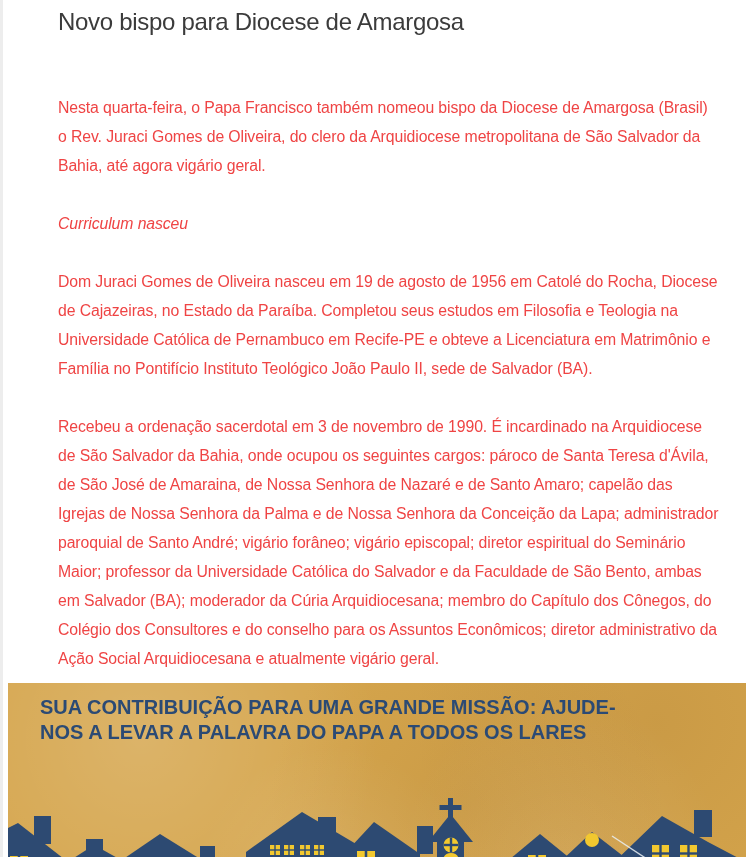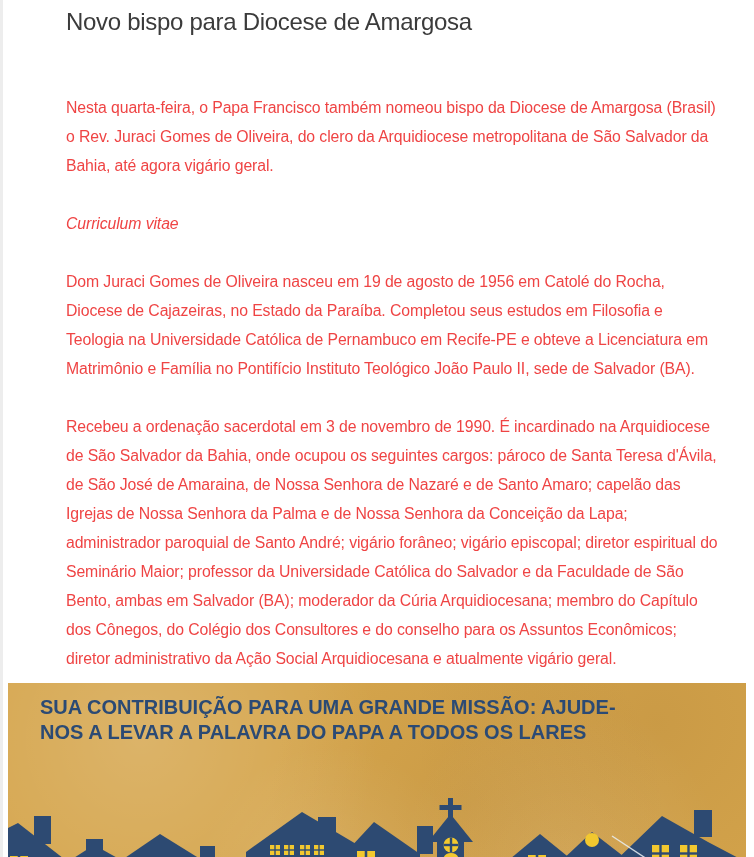--- a/index.html
+++ b/index.html
@@ -6,21 +6,21 @@
   .page{
     position:relative;
     width:754px;height:857px;
     background:#ffffff;
     font-family:"Liberation Sans", sans-serif;
     overflow:hidden;
     box-sizing:border-box;
     border-left:3px solid #ededed;
   }
   .article{
-    position:absolute;top:0;left:16px;right:0;
+    position:absolute;top:0;left:8px;right:0;
     padding:8px 34px 0 47px;
   }
   .article h1{
     margin:0;
     font-size:24px;
     font-weight:400;
     letter-spacing:-0.3px;
     color:#3b3b3b;
   }
   .article p{
@@ -60,21 +60,21 @@
   }
 </style>
 </head>
 <body>
 
 <div class="page">
 
   <div class="article">
     <h1>Novo bispo para Diocese de Amargosa</h1>
     <p class="lead">Nesta quarta-feira, o Papa Francisco também nomeou bispo da Diocese de Amargosa (Brasil) o Rev. Juraci Gomes de Oliveira, do clero da Arquidiocese metropolitana de São Salvador da Bahia, até agora vigário geral.</p>
-    <p class="cv">Curriculum vitae</p>
+    <p class="cv">Curriculum nasceu</p>
     <p>Dom Juraci Gomes de Oliveira nasceu em 19 de agosto de 1956 em Catolé do Rocha, Diocese de Cajazeiras, no Estado da Paraíba. Completou seus estudos em Filosofia e Teologia na Universidade Católica de Pernambuco em Recife-PE e obteve a Licenciatura em Matrimônio e Família no Pontifício Instituto Teológico João Paulo II, sede de Salvador (BA).</p>
     <p>Recebeu a ordenação sacerdotal em 3 de novembro de 1990. É incardinado na Arquidiocese de São Salvador da Bahia, onde ocupou os seguintes cargos: pároco de Santa Teresa d'Ávila, de São José de Amaraina, de Nossa Senhora de Nazaré e de Santo Amaro; capelão das Igrejas de Nossa Senhora da Palma e de Nossa Senhora da Conceição da Lapa; administrador paroquial de Santo André; vigário forâneo; vigário episcopal; diretor espiritual do Seminário Maior; professor da Universidade Católica do Salvador e da Faculdade de São Bento, ambas em Salvador (BA); moderador da Cúria Arquidiocesana; membro do Capítulo dos Cônegos, do Colégio dos Consultores e do conselho para os Assuntos Econômicos; diretor administrativo da Ação Social Arquidiocesana e atualmente vigário geral.</p>
   </div>
 
   <div class="banner">
     <div class="banner-headline">SUA CONTRIBUIÇÃO PARA UMA GRANDE MISSÃO: AJUDE-NOS A LEVAR A PALAVRA DO PAPA A TODOS OS LARES</div>
 
     <svg class="skyline" viewBox="0 0 738 115" preserveAspectRatio="none">
       <defs>
         <g id="w4">

